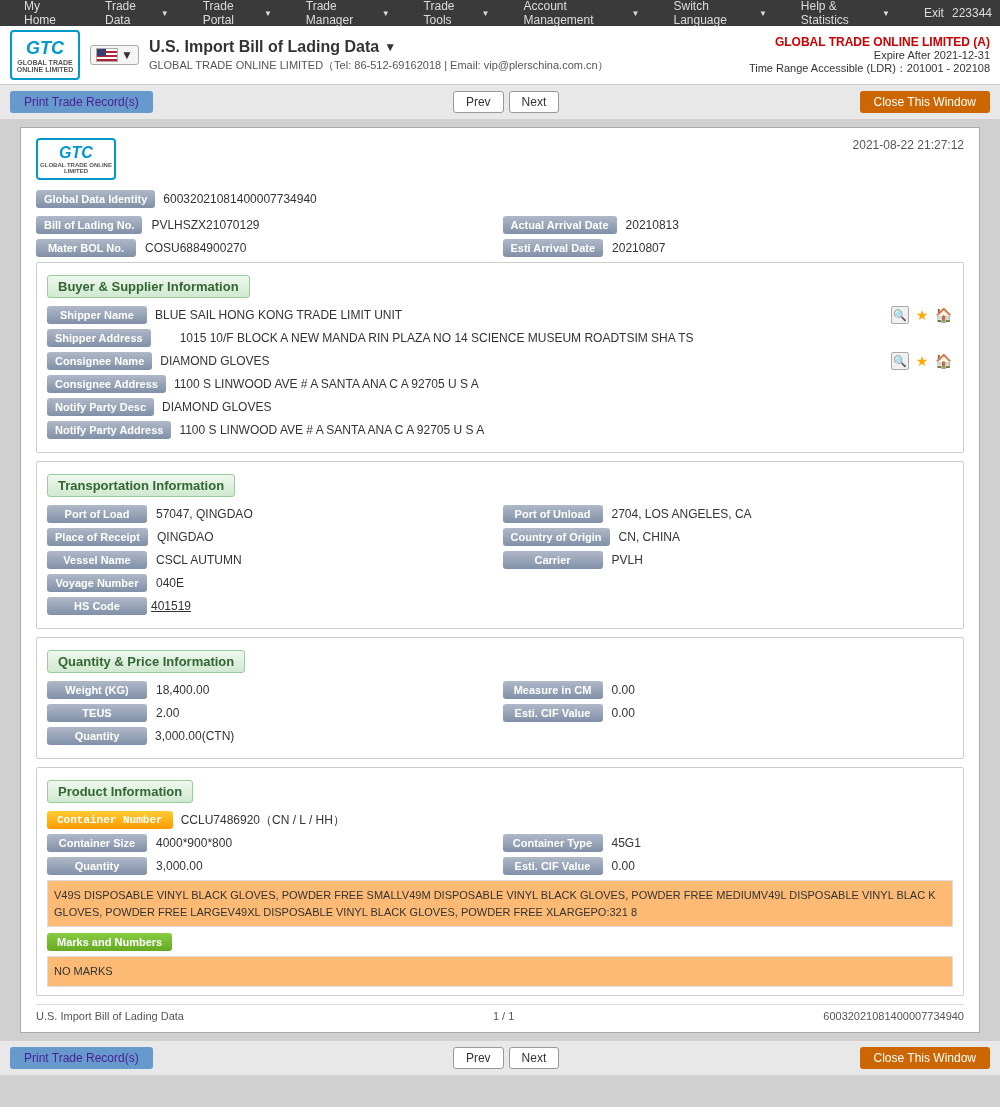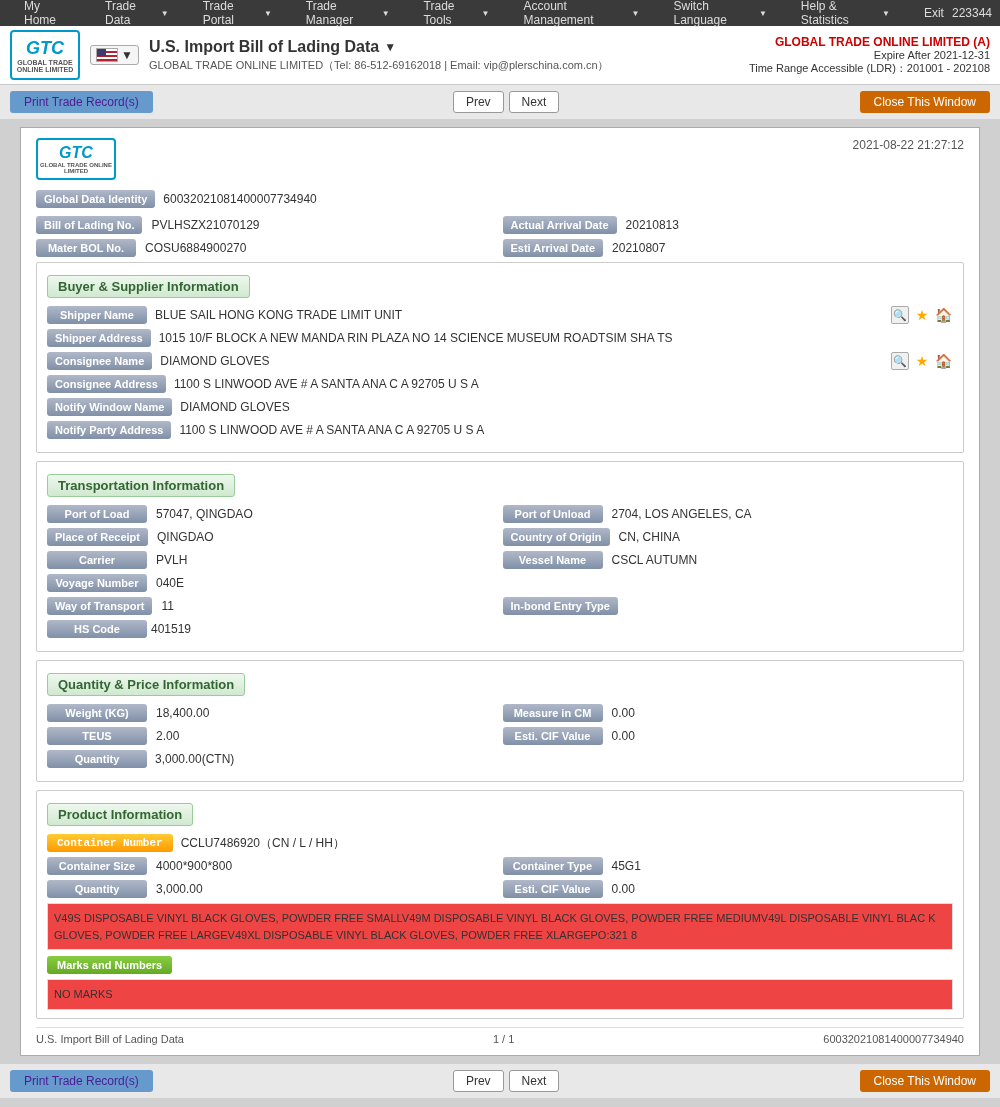--- a/index.html
+++ b/index.html
@@ -222,21 +222,21 @@
       border: none;
       padding: 3px 10px;
       border-radius: 3px;
       font-size: 11px;
       font-weight: bold;
       cursor: pointer;
     }
 
     
     .product-desc-text {
-      background: #ef4444;
+      background: #fdba74;
       border: 1px solid #ddd;
       padding: 6px;
       font-size: 11px;
       color: #333;
       margin-top: 3px;
       line-height: 1.5;
     }
 
     
     .record-footer {
@@ -387,21 +387,21 @@
         <span class="field-label">Shipper Name</span>
         <span class="field-value wide-value" style="padding-left:8px;">BLUE SAIL HONG KONG TRADE LIMIT UNIT</span>
         <div class="action-icons">
           <div class="icon-search">🔍</div>
           <div class="icon-star">★</div>
           <div class="icon-home">🏠</div>
         </div>
       </div>
 
       
-      <div class="data-row" style="margin-bottom:5px;">
+      <div class="data-row" style="margin-bottom:5px;gap:21px;">
         <span class="field-label">Shipper Address</span>
         <span class="field-value wide-value" style="padding-left:8px;">1015 10/F BLOCK A NEW MANDA RIN PLAZA NO 14 SCIENCE MUSEUM ROADTSIM SHA TS</span>
       </div>
 
       
       <div class="data-row">
         <span class="field-label">Consignee Name</span>
         <span class="field-value wide-value" style="padding-left:8px;">DIAMOND GLOVES</span>
         <div class="action-icons">
           <div class="icon-search">🔍</div>
@@ -411,21 +411,21 @@
       </div>
 
       
       <div class="data-row">
         <span class="field-label">Consignee Address</span>
         <span class="field-value wide-value" style="padding-left:8px;">1100 S LINWOOD AVE # A SANTA ANA C A 92705 U S A</span>
       </div>
 
       
       <div class="data-row">
-        <span class="field-label">Notify Window Name</span>
+        <span class="field-label">Notify Party Desc</span>
         <span class="field-value wide-value" style="padding-left:8px;">DIAMOND GLOVES</span>
       </div>
 
       
       <div class="data-row">
         <span class="field-label">Notify Party Address</span>
         <span class="field-value wide-value" style="padding-left:8px;">1100 S LINWOOD AVE # A SANTA ANA C A 92705 U S A</span>
       </div>
     </div>
 
@@ -452,53 +452,43 @@
         </div>
         <div class="data-cell">
           <span class="field-label">Country of Origin</span>
           <span class="field-value">CN, CHINA</span>
         </div>
       </div>
 
       
       <div class="data-row-2col">
         <div class="data-cell">
+          <span class="field-label">Vessel Name</span>
+          <span class="field-value">CSCL AUTUMN</span>
+        </div>
+        <div class="data-cell">
           <span class="field-label">Carrier</span>
           <span class="field-value">PVLH</span>
         </div>
-        <div class="data-cell">
-          <span class="field-label">Vessel Name</span>
-          <span class="field-value">CSCL AUTUMN</span>
-        </div>
       </div>
 
       
       <div class="data-row-2col">
         <div class="data-cell">
           <span class="field-label">Voyage Number</span>
           <span class="field-value">040E</span>
         </div>
       </div>
 
       
-      <div class="data-row-2col">
-        <div class="data-cell">
-          <span class="field-label">Way of Transport</span>
-          <span class="field-value">11</span>
-        </div>
-        <div class="data-cell">
-          <span class="field-label">In-bond Entry Type</span>
-          <span class="field-value"></span>
-        </div>
-      </div>
 
       
       <div class="data-row">
         <span class="field-label">HS Code</span>
-        <span class="field-value" style="">401519</span>
+        <span class="field-value" style="text-decoration:underline;">401519</span>
       </div>
     </div>
 
     <div class="section-block">
       <div class="section-header">Quantity &amp; Price Information</div>
 
       
       <div class="data-row-2col">
         <div class="data-cell">
           <span class="field-label">Weight (KG)</span>

